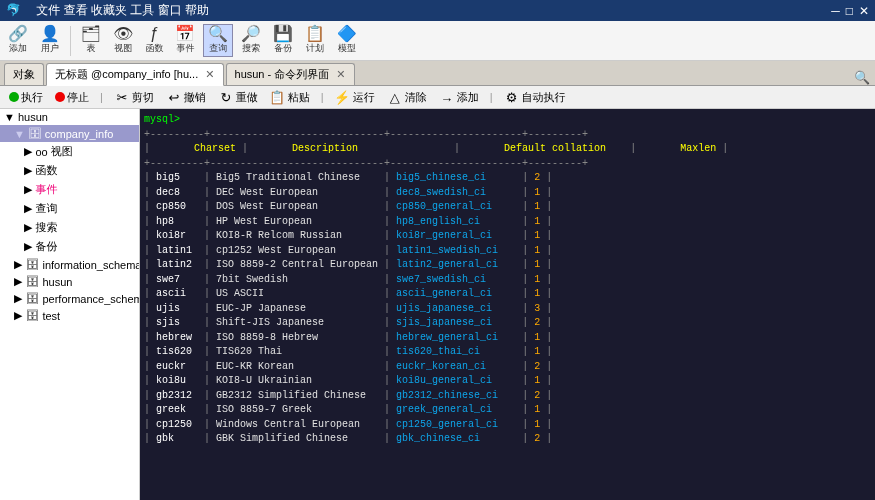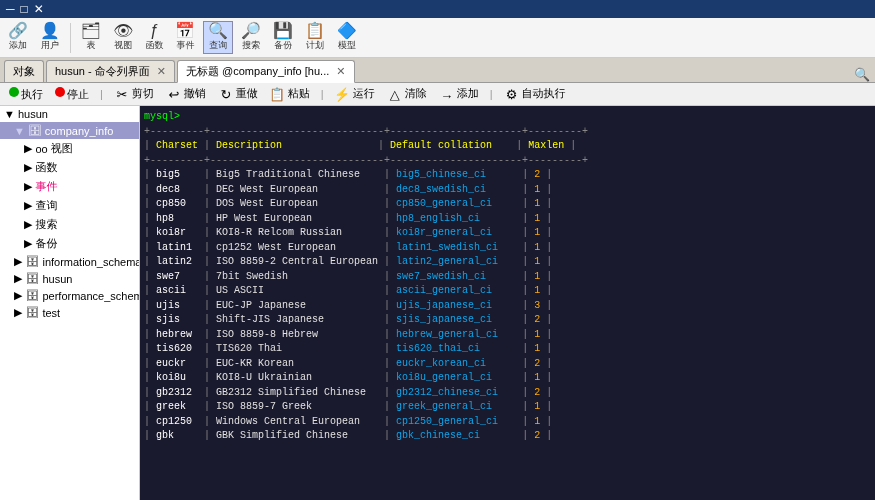--- a/index.html
+++ b/index.html
@@ -54,21 +54,21 @@
       background: #f0f0f0;
       border-bottom: 1px solid #ccc;
       display: flex;
       align-items: center;
       padding: 2px 6px;
       gap: 6px;
       font-size: 11px;
       font-family: Arial, sans-serif;
     }
     .sec-toolbar-btn {
-      display: flex; gap: 2px;
+      display: flex; align-items: center; gap: 2px;
       cursor: pointer; padding: 1px 3px;
       font-size: 11px;
     }
     .dot-red { width: 10px; height: 10px; border-radius: 50%; background: #e00; display: inline-block; }
     .dot-green { width: 10px; height: 10px; border-radius: 50%; background: #0a0; display: inline-block; }
 
     
     .main-layout {
       display: flex;
       height: calc(500px - 105px);
@@ -102,21 +102,21 @@
       padding: 4px;
       font-family: 'Courier New', monospace;
       font-size: 12px;
       color: #e0e0e0;
     }
 
     .mysql-prompt { color: #00ff00; }
     .mysql-command { color: #00aaff; background: #003366; padding: 1px 3px; }
     .mysql-text { color: #e0e0e0; text-align: center; }
     .mysql-separator { color: #888; }
-    .mysql-header { color: #ffff00; }
+    .mysql-header { color: #ffff00; margin-left: 38px; }
     .mysql-value { color: #ffffff; }
     .mysql-collation { color: #0ea5e9; }
     .mysql-number { color: #ffaa00; }
 
     .table-line {
       display: flex;
       align-items: center;
       white-space: pre;
       line-height: 1.45;
       font-size: 10px;
@@ -146,20 +146,24 @@
     .sec-tb-icon {
       width: 16px; height: 16px;
       display: flex; align-items: center; justify-content: center;
       font-size: 13px;
     }
   </style>
 </head>
 <body>
 
 <div class="title-bar">
+  <span>
+    <span style="margin-right:12px;">🐬</span>
+    <span>文件  查看  收藏夹  工具  窗口  帮助</span>
+  </span>
   <span style="display:flex;gap:6px;">
     <span>─</span>
     <span>□</span>
     <span>✕</span>
   </span>
 </div>
 
 <div class="toolbar">
   <div class="tb-btn">
     <span class="tb-icon">🔗</span>
@@ -205,26 +209,26 @@
   <div class="tb-btn">
     <span class="tb-icon">🔷</span>
     <span>模型</span>
   </div>
 </div>
 
 <div class="tab-bar">
   <div class="tab">
     <span>对象</span>
   </div>
+  <div class="tab active">
+    <span>无标题 @company_info [hu...</span>
+    <span style="margin-left:4px;color:#666;">✕</span>
+  </div>
   <div class="tab">
     <span>husun - 命令列界面</span>
-    <span style="margin-left:4px;color:#666;">✕</span>
-  </div>
-  <div class="tab active">
-    <span>无标题 @company_info [hu...</span>
     <span style="margin-left:4px;color:#666;">✕</span>
   </div>
   <div class="tab-actions">
     <span style="font-size:13px;">🔍</span>
   </div>
 </div>
 
 <div class="sec-toolbar">
   <span class="sec-toolbar-btn">
     <span class="dot-green"></span>

